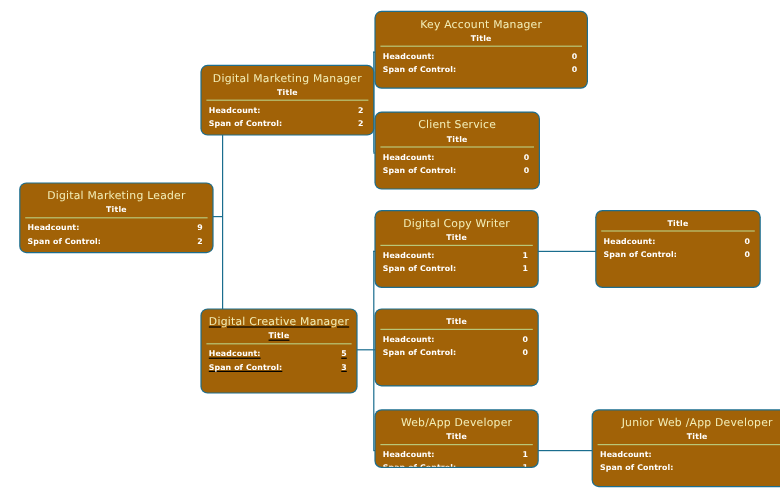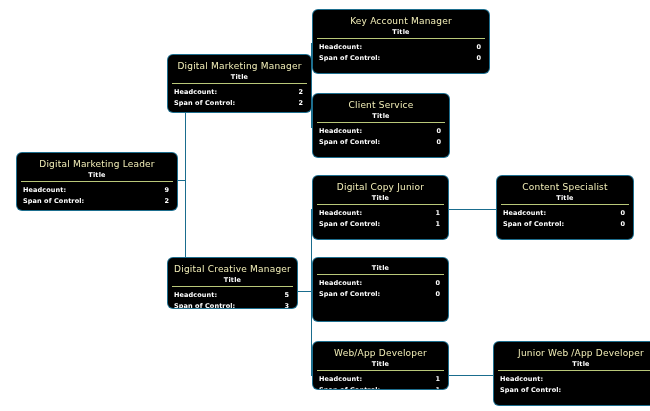--- a/index.html
+++ b/index.html
@@ -13,21 +13,21 @@
   #canvas{position:absolute;left:0;top:0;width:650px;height:411px;}
 
   
   .conn{position:absolute;background:#1a6d8e;}
   .conn.h{height:1px;}
   .conn.v{width:1px;}
 
   
   .node{
     position:absolute;
-    background:#000000;
+    background:#a16207;
     border-radius:5px;
     box-sizing:border-box;
     overflow:hidden;
     box-shadow:0 0 0 1px #1d6e8e;
   }
   .node-header{
     text-align:center;
     padding:5px 4px 0 4px;
   }
   .node-title{
@@ -155,59 +155,58 @@
         <span class="lbl">Headcount:</span>
         <span class="val">0</span>
       </div>
       <div class="node-row">
         <span class="lbl">Span of Control:</span>
         <span class="val">0</span>
       </div>
     </div>
   </div>
 
-  <div class="node" style="left:168px;top:258px;width:129px;height:50px;">
+  <div class="node" style="left:168px;top:258px;width:129px;height:69px;text-decoration:underline;">
     <div class="node-header">
       <div class="node-title">Digital Creative Manager</div>
       <div class="node-subtitle">Title</div>
     </div>
     <div class="node-divider"></div>
     <div class="node-body">
       <div class="node-row">
         <span class="lbl">Headcount:</span>
         <span class="val">5</span>
       </div>
       <div class="node-row">
         <span class="lbl">Span of Control:</span>
         <span class="val">3</span>
       </div>
     </div>
   </div>
 
   <div class="node" style="left:313px;top:176px;width:135px;height:63px;">
     <div class="node-header">
-      <div class="node-title">Digital Copy Junior</div>
+      <div class="node-title">Digital Copy Writer</div>
       <div class="node-subtitle">Title</div>
     </div>
     <div class="node-divider"></div>
     <div class="node-body">
       <div class="node-row">
         <span class="lbl">Headcount:</span>
         <span class="val">1</span>
       </div>
       <div class="node-row">
         <span class="lbl">Span of Control:</span>
         <span class="val">1</span>
       </div>
     </div>
   </div>
 
   <div class="node" style="left:497px;top:176px;width:136px;height:63px;">
     <div class="node-header">
-      <div class="node-title">Content Specialist</div>
       <div class="node-subtitle">Title</div>
     </div>
     <div class="node-divider"></div>
     <div class="node-body">
       <div class="node-row">
         <span class="lbl">Headcount:</span>
         <span class="val">0</span>
       </div>
       <div class="node-row">
         <span class="lbl">Span of Control:</span>

